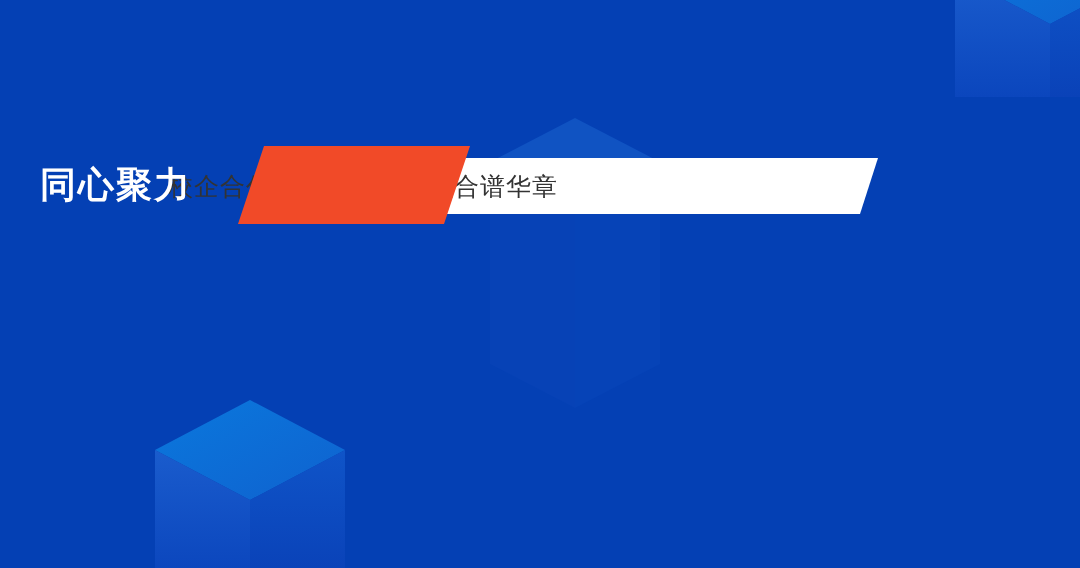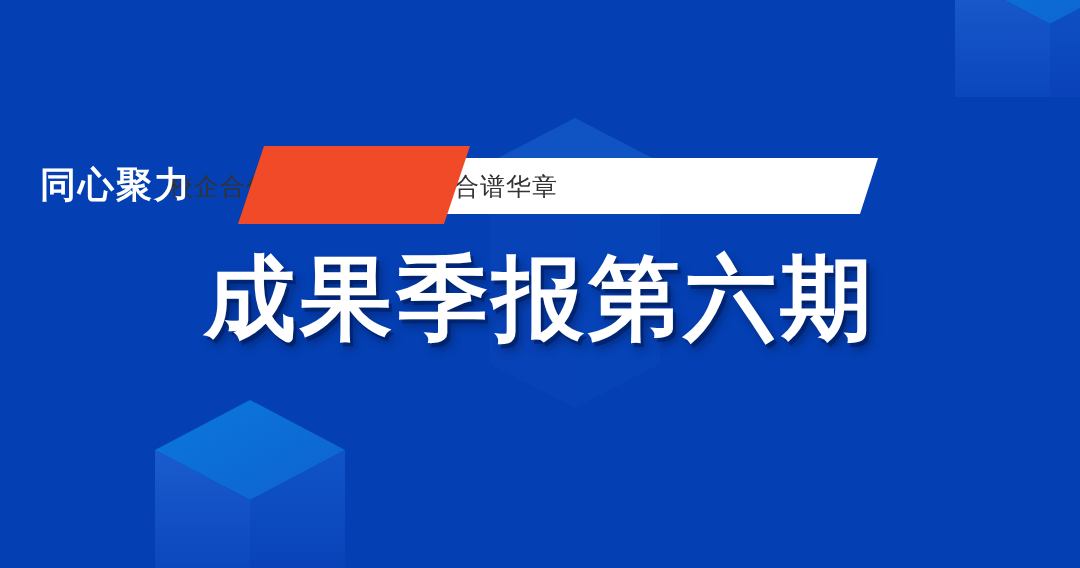--- a/index.html
+++ b/index.html
@@ -161,16 +161,15 @@
     <polygon points="190,52 190,175 95,175 95,102" fill="url(#grR)"></polygon>
   </svg>
 
   <div id="banner">
     <div id="banner-white"></div>
     <div id="banner-white-label">校企合作结硕果，产教融合谱华章</div>
     <div id="banner-orange"></div>
     <div id="banner-orange-label">同心聚力</div>
   </div>
 
-  <div id="title">成果季报第六期</div>
 
 
 </div>
 
 </body></html>

